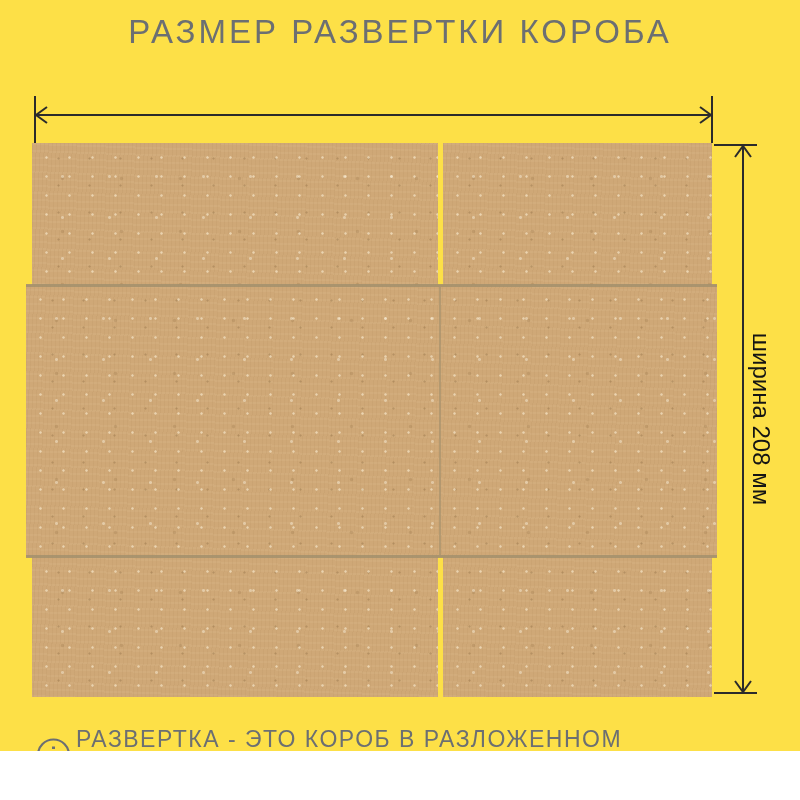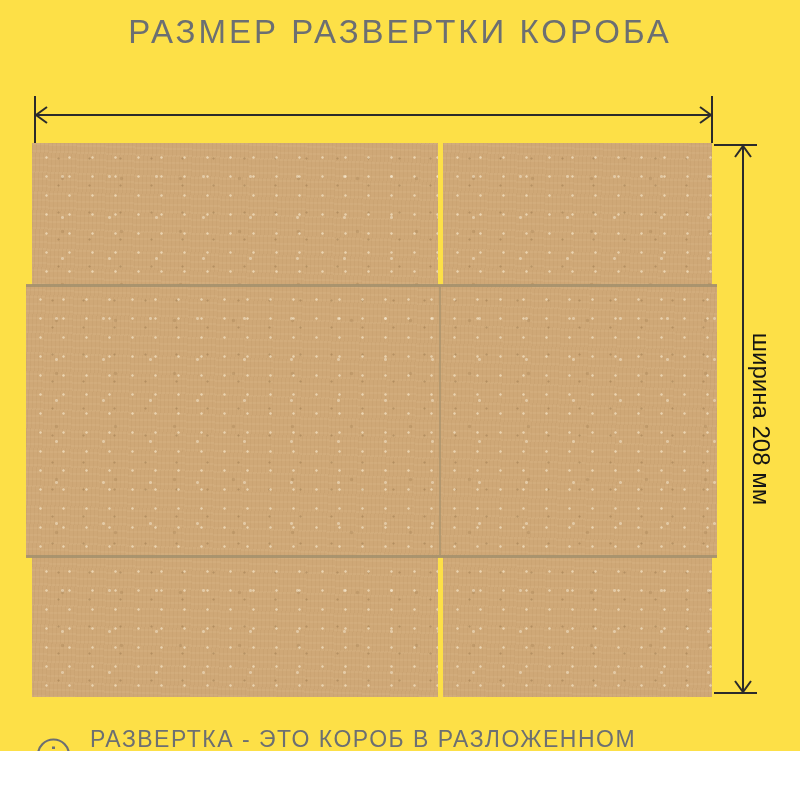--- a/index.html
+++ b/index.html
@@ -83,21 +83,21 @@
     white-space: nowrap;
     font-size: 24px;
     color: var(--dark-text, #141414);
   }
 
   
   .note-icon { position: absolute; left: 36px; top: 737px; }
   .note-icon circle, .note-icon line { stroke: var(--muted-text, #6c6f72); fill: none; }
   .note-text {
     position: absolute;
-    left: 90px; top: 727px; width: 640px;
+    left: 76px; top: 727px; width: 640px;
     font-size: 23px;
     letter-spacing: 1.5px;
     line-height: 25px;
     color: var(--muted-text, #6c6f72);
   }
   .note-line { display: block; }
 </style>
 </head>
 <body>
 

